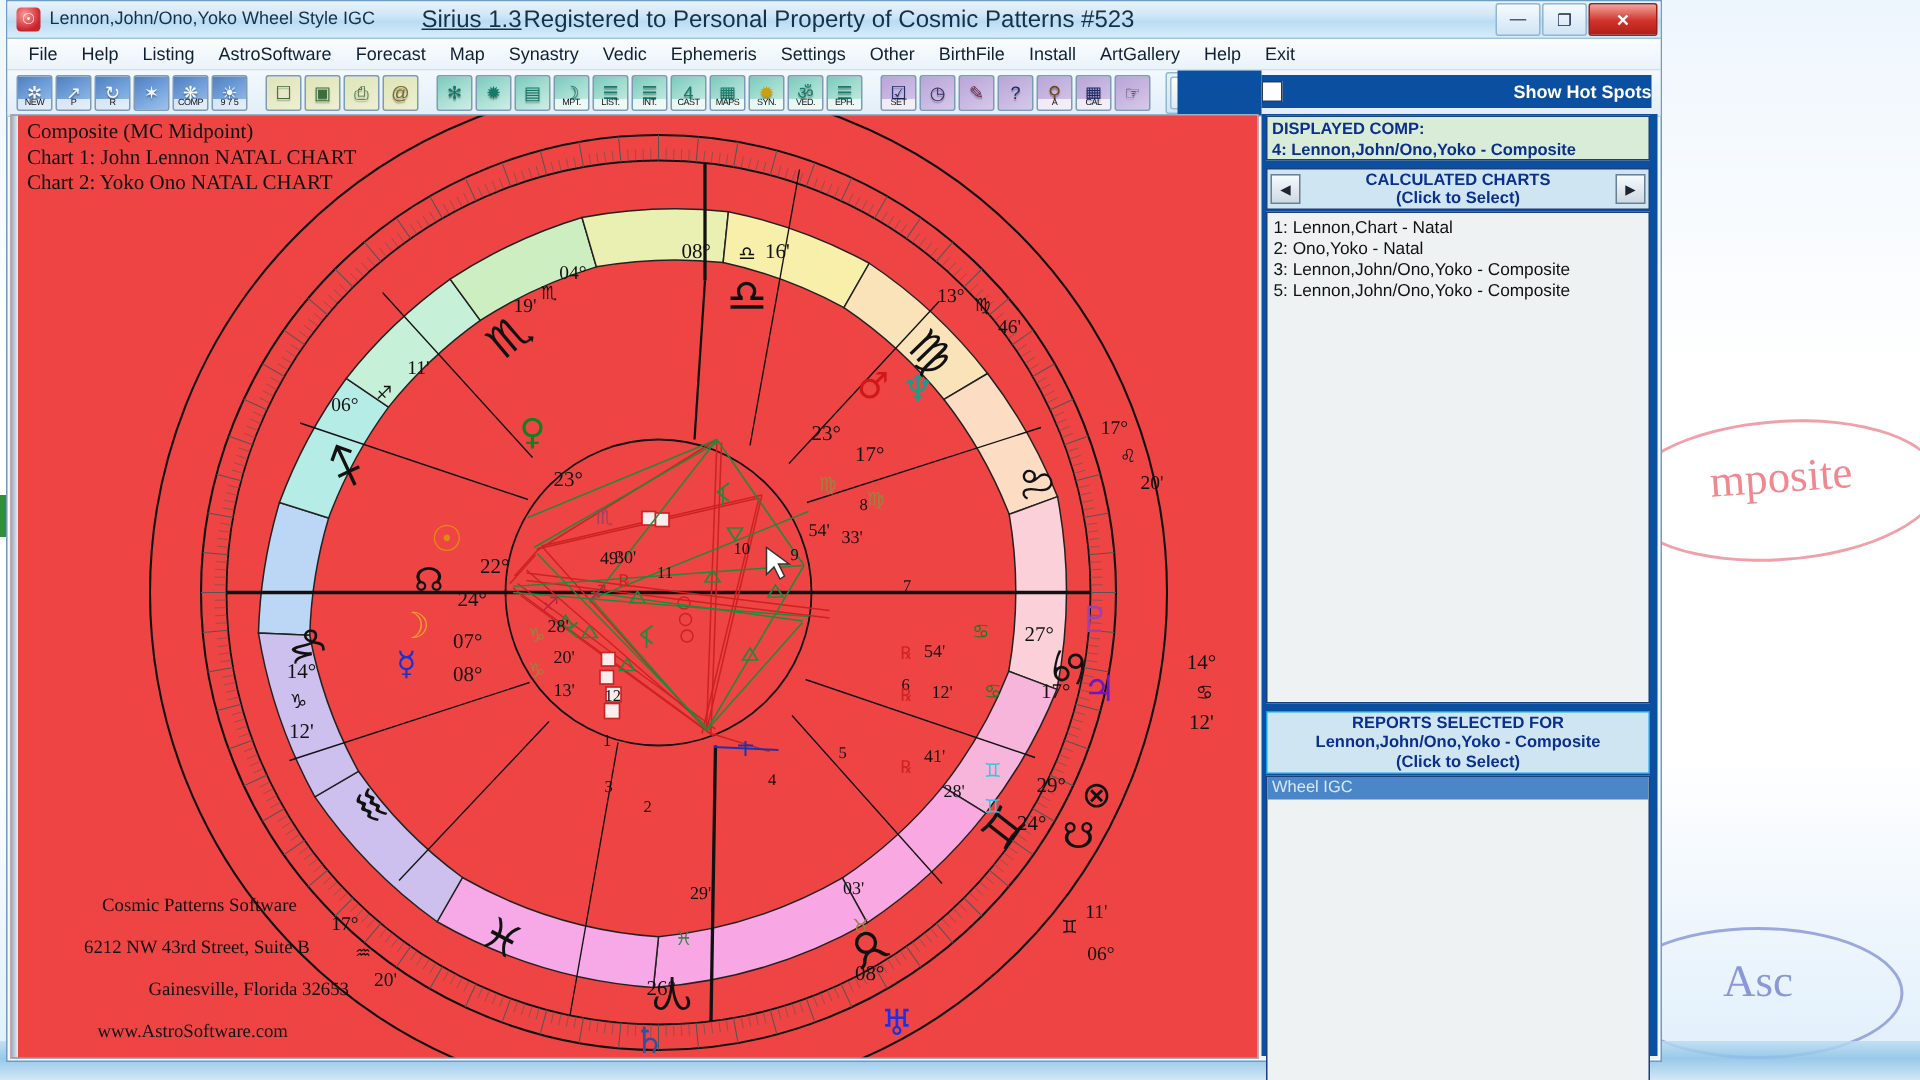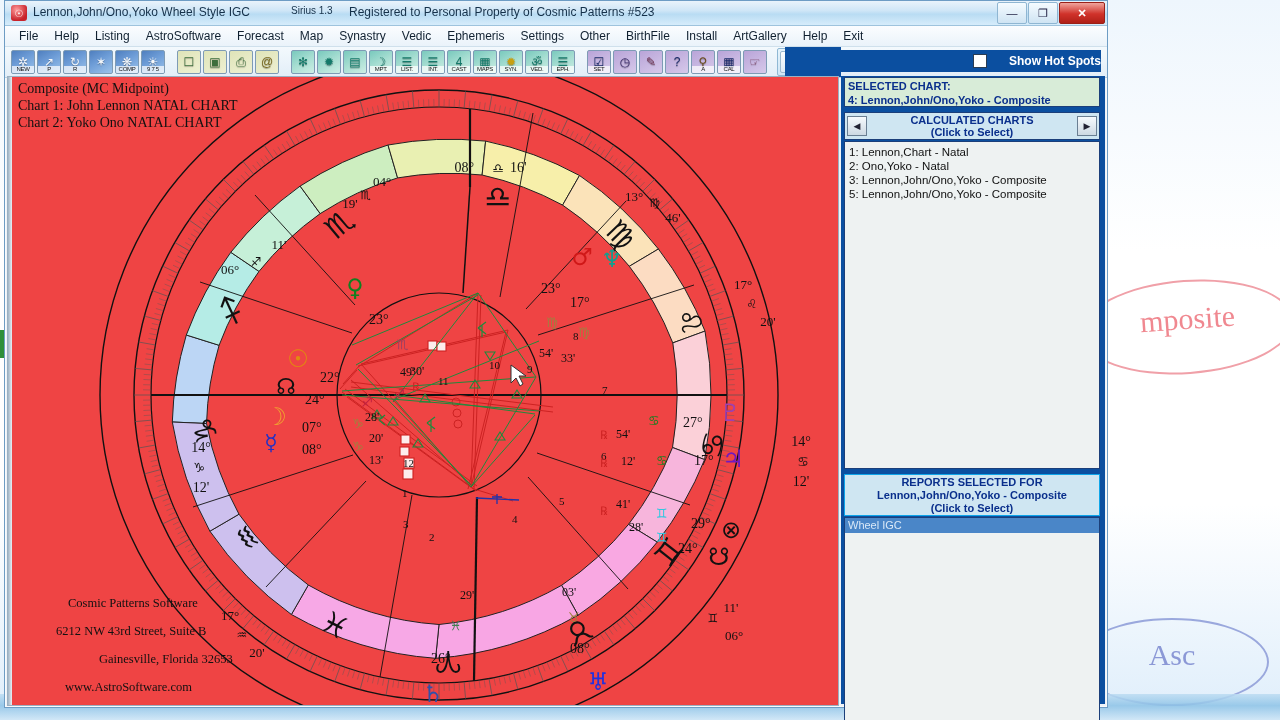--- a/index.html
+++ b/index.html
@@ -57,24 +57,24 @@
     position:absolute;left:6px;top:4px;width:16px;height:16px;border-radius:3px;
     background:radial-gradient(circle at 35% 30%,#ff9a9a,#c8232b 70%);
     display:flex;align-items:center;justify-content:center;
     color:#fff;font-size:10px;
   }
   #titlebar .tb-title{
     position:absolute;left:28px;top:4px;font-size:12px;color:#15314a;
     font-family:"Liberation Sans",sans-serif;white-space:nowrap;
   }
   #titlebar .tb-app{
-    position:absolute;left:286px;top:4px;font-size:10px;color:#15314a;white-space:nowrap;
+    position:absolute;left:276px;top:4px;font-size:16px;color:#15314a;white-space:nowrap;text-decoration:underline;
   }
   #titlebar .tb-reg{
-    position:absolute;left:344px;top:4px;font-size:12px;color:#15314a;white-space:nowrap;
+    position:absolute;left:344px;top:4px;font-size:16px;color:#15314a;white-space:nowrap;
   }
   .tb-btns{position:absolute;right:2px;top:1px;display:flex;gap:1px;}
   .tb-btn{
     width:28px;height:20px;border:1px solid #8fb6d2;border-radius:2px;
     background:linear-gradient(180deg,#f5fbff,#cfe4f3);
     display:flex;align-items:center;justify-content:center;
     font-size:11px;color:#224;
   }
   .tb-btn.close{
     width:44px;background:linear-gradient(180deg,#f0a49c,#d0322a 55%,#b02018);
@@ -123,21 +123,21 @@
     margin-left:8px;display:flex;gap:2px;padding:2px;border:1px solid #8fb8d4;
     background:linear-gradient(180deg,#e6f3fb,#cfe6f6);border-radius:2px;
   }
   .zbtn{
     width:22px;height:20px;border:1px solid #9bb9cf;border-radius:2px;
     background:linear-gradient(180deg,#fdfefe,#dcebf6);
     display:flex;align-items:center;justify-content:center;font-size:12px;color:#6a4a10;
   }
   #hotspots{
     position:absolute;left:836px;top:3px;width:260px;height:22px;
-    background:#0b4fa0;display:flex;align-items:center;justify-content:flex-end;gap:22px;
+    background:#0b4fa0;display:flex;align-items:center;justify-content:space-between;gap:22px;
   }
   #hotspots .cb{
     width:12px;height:12px;background:#fff;border:1px solid #2a3c52;
   }
   #hotspots .txt{color:#fff;font-size:12px;font-weight:bold;}
   #toolbar .bluefill2{position:absolute;left:780px;top:0;width:56px;height:30px;background:#0b4fa0;}
 
   
   #content{position:absolute;left:0;top:75px;width:1102px;height:630px;}
 
@@ -1077,21 +1077,21 @@
         <g transform="translate(503,288)">
           <path d="M 0 0 L 0 18 L 5 13 L 9 21 L 12 19 L 8 11 L 15 11 Z" fill="#ffffff" stroke="#333" stroke-width="1"></path>
         </g>
       </svg>
 
     </div>
 
     <div id="rightpanel">
 
       <div class="disp-head">
-        <div class="l1">SELECTED CHART:</div>
+        <div class="l1">DISPLAYED COMP:</div>
         <div class="l2">4: Lennon,John/Ono,Yoko - Composite</div>
       </div>
 
       <div class="calc-head">
         <div class="arrow">◀</div>
         <div class="ttl">
           <div>CALCULATED CHARTS</div>
           <div>(Click to Select)</div>
         </div>
         <div class="arrow">▶</div>

